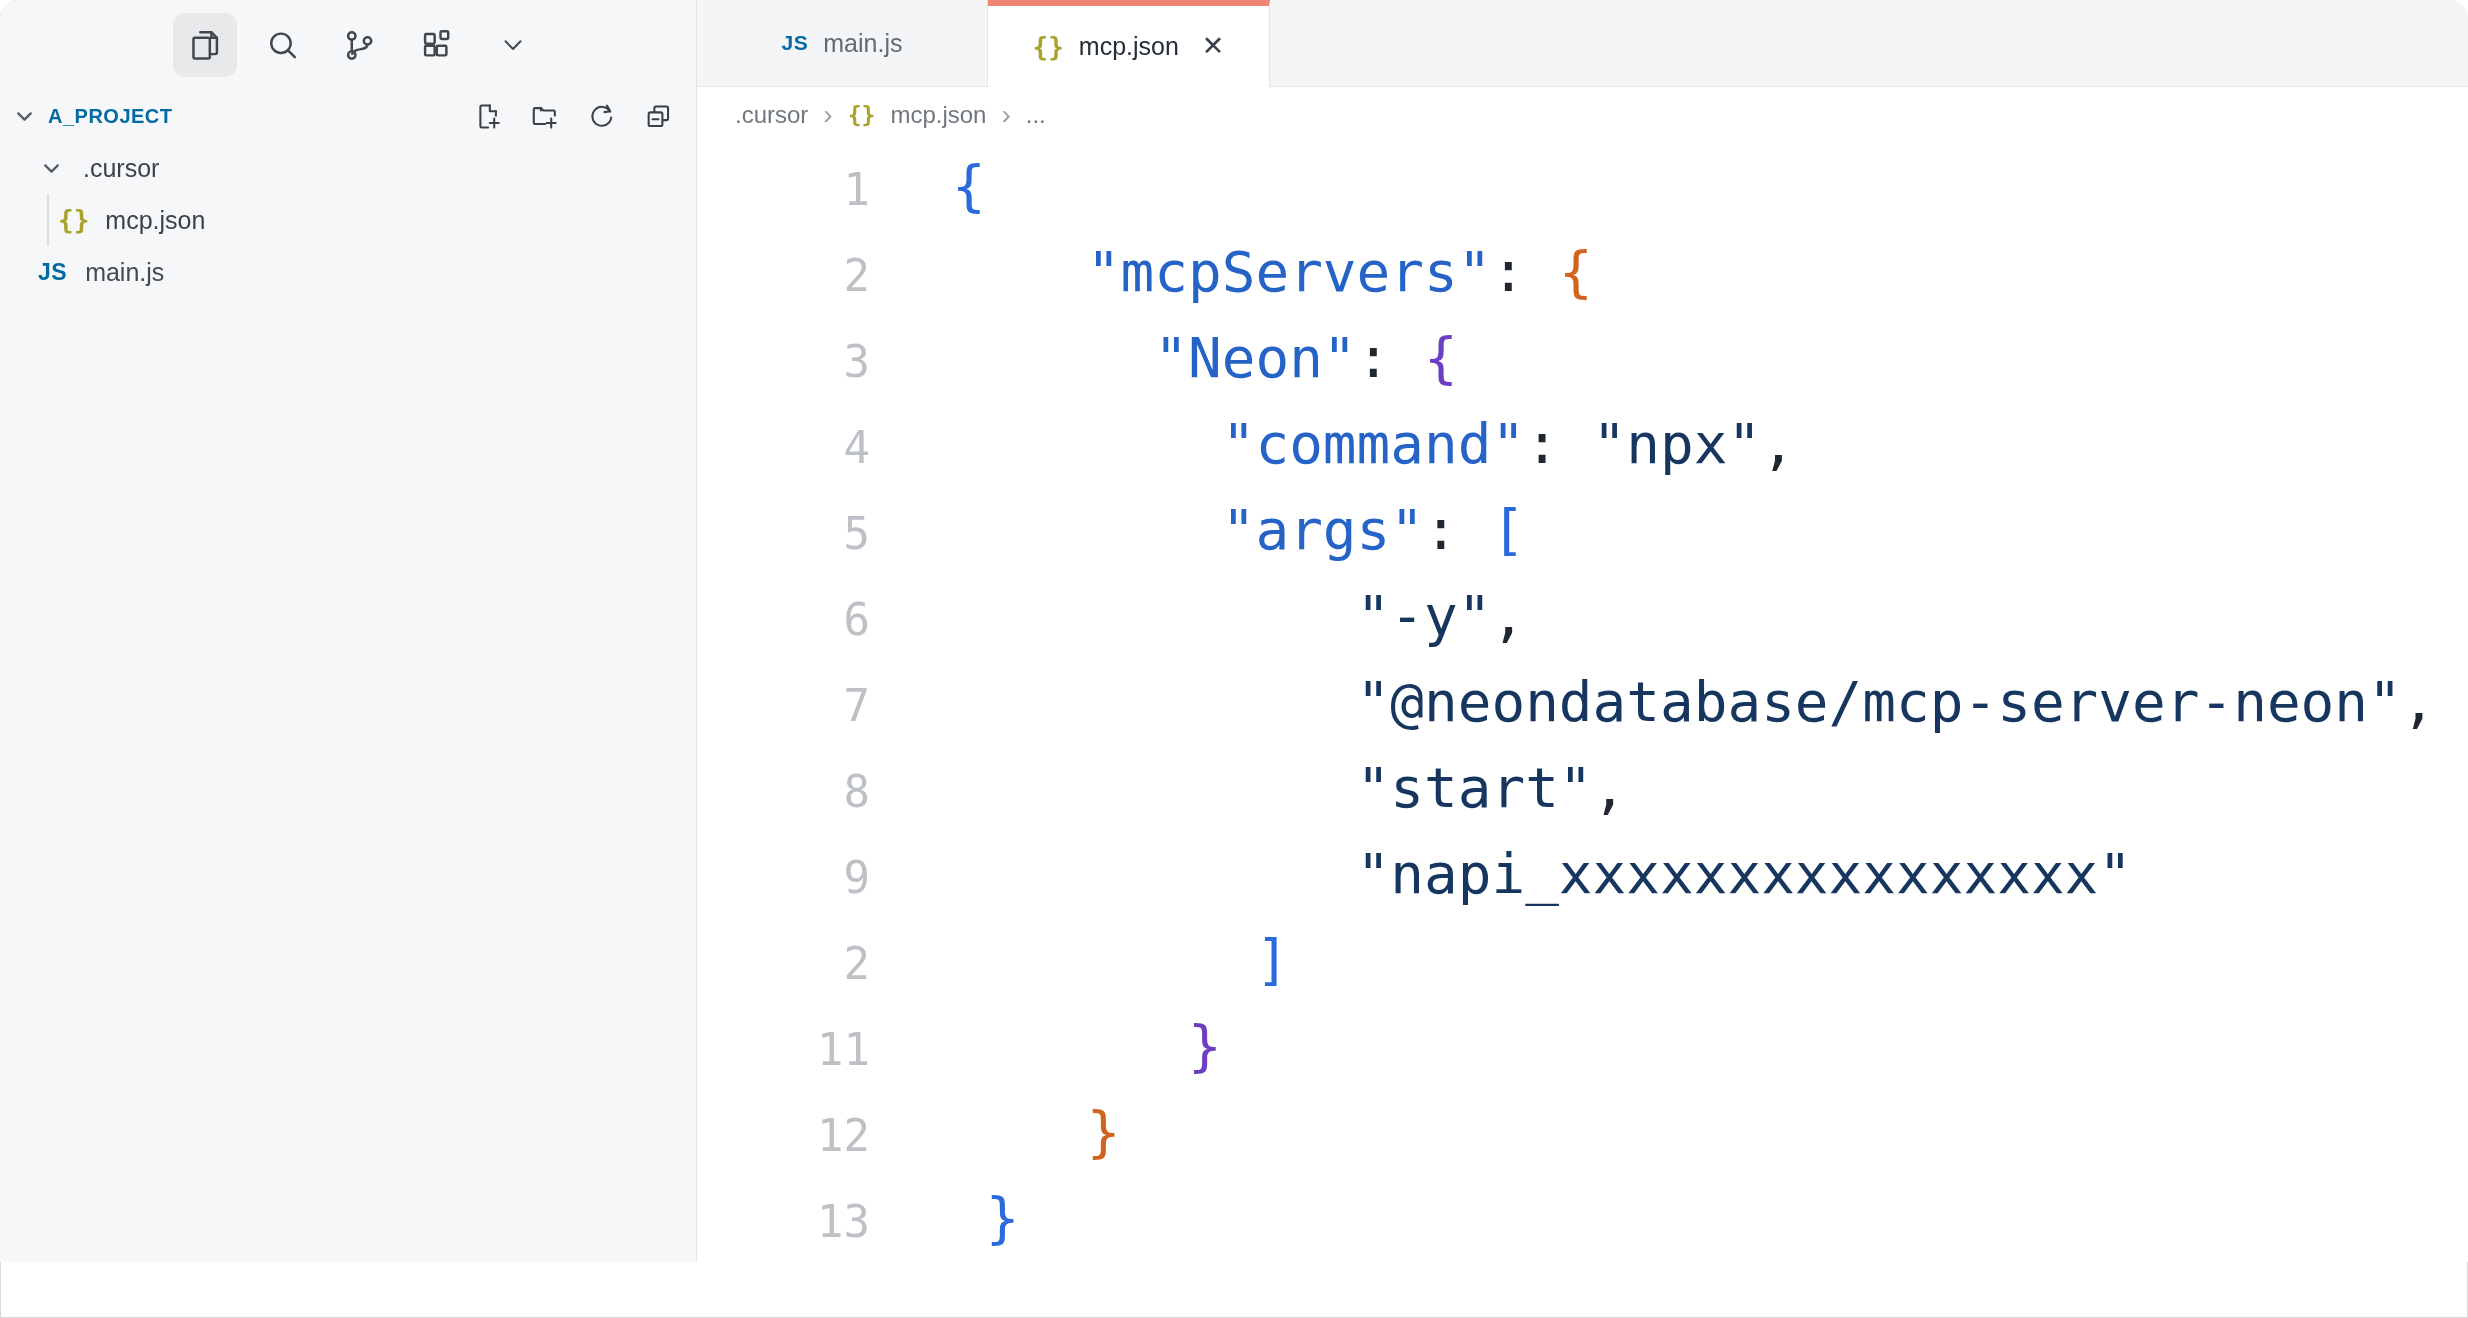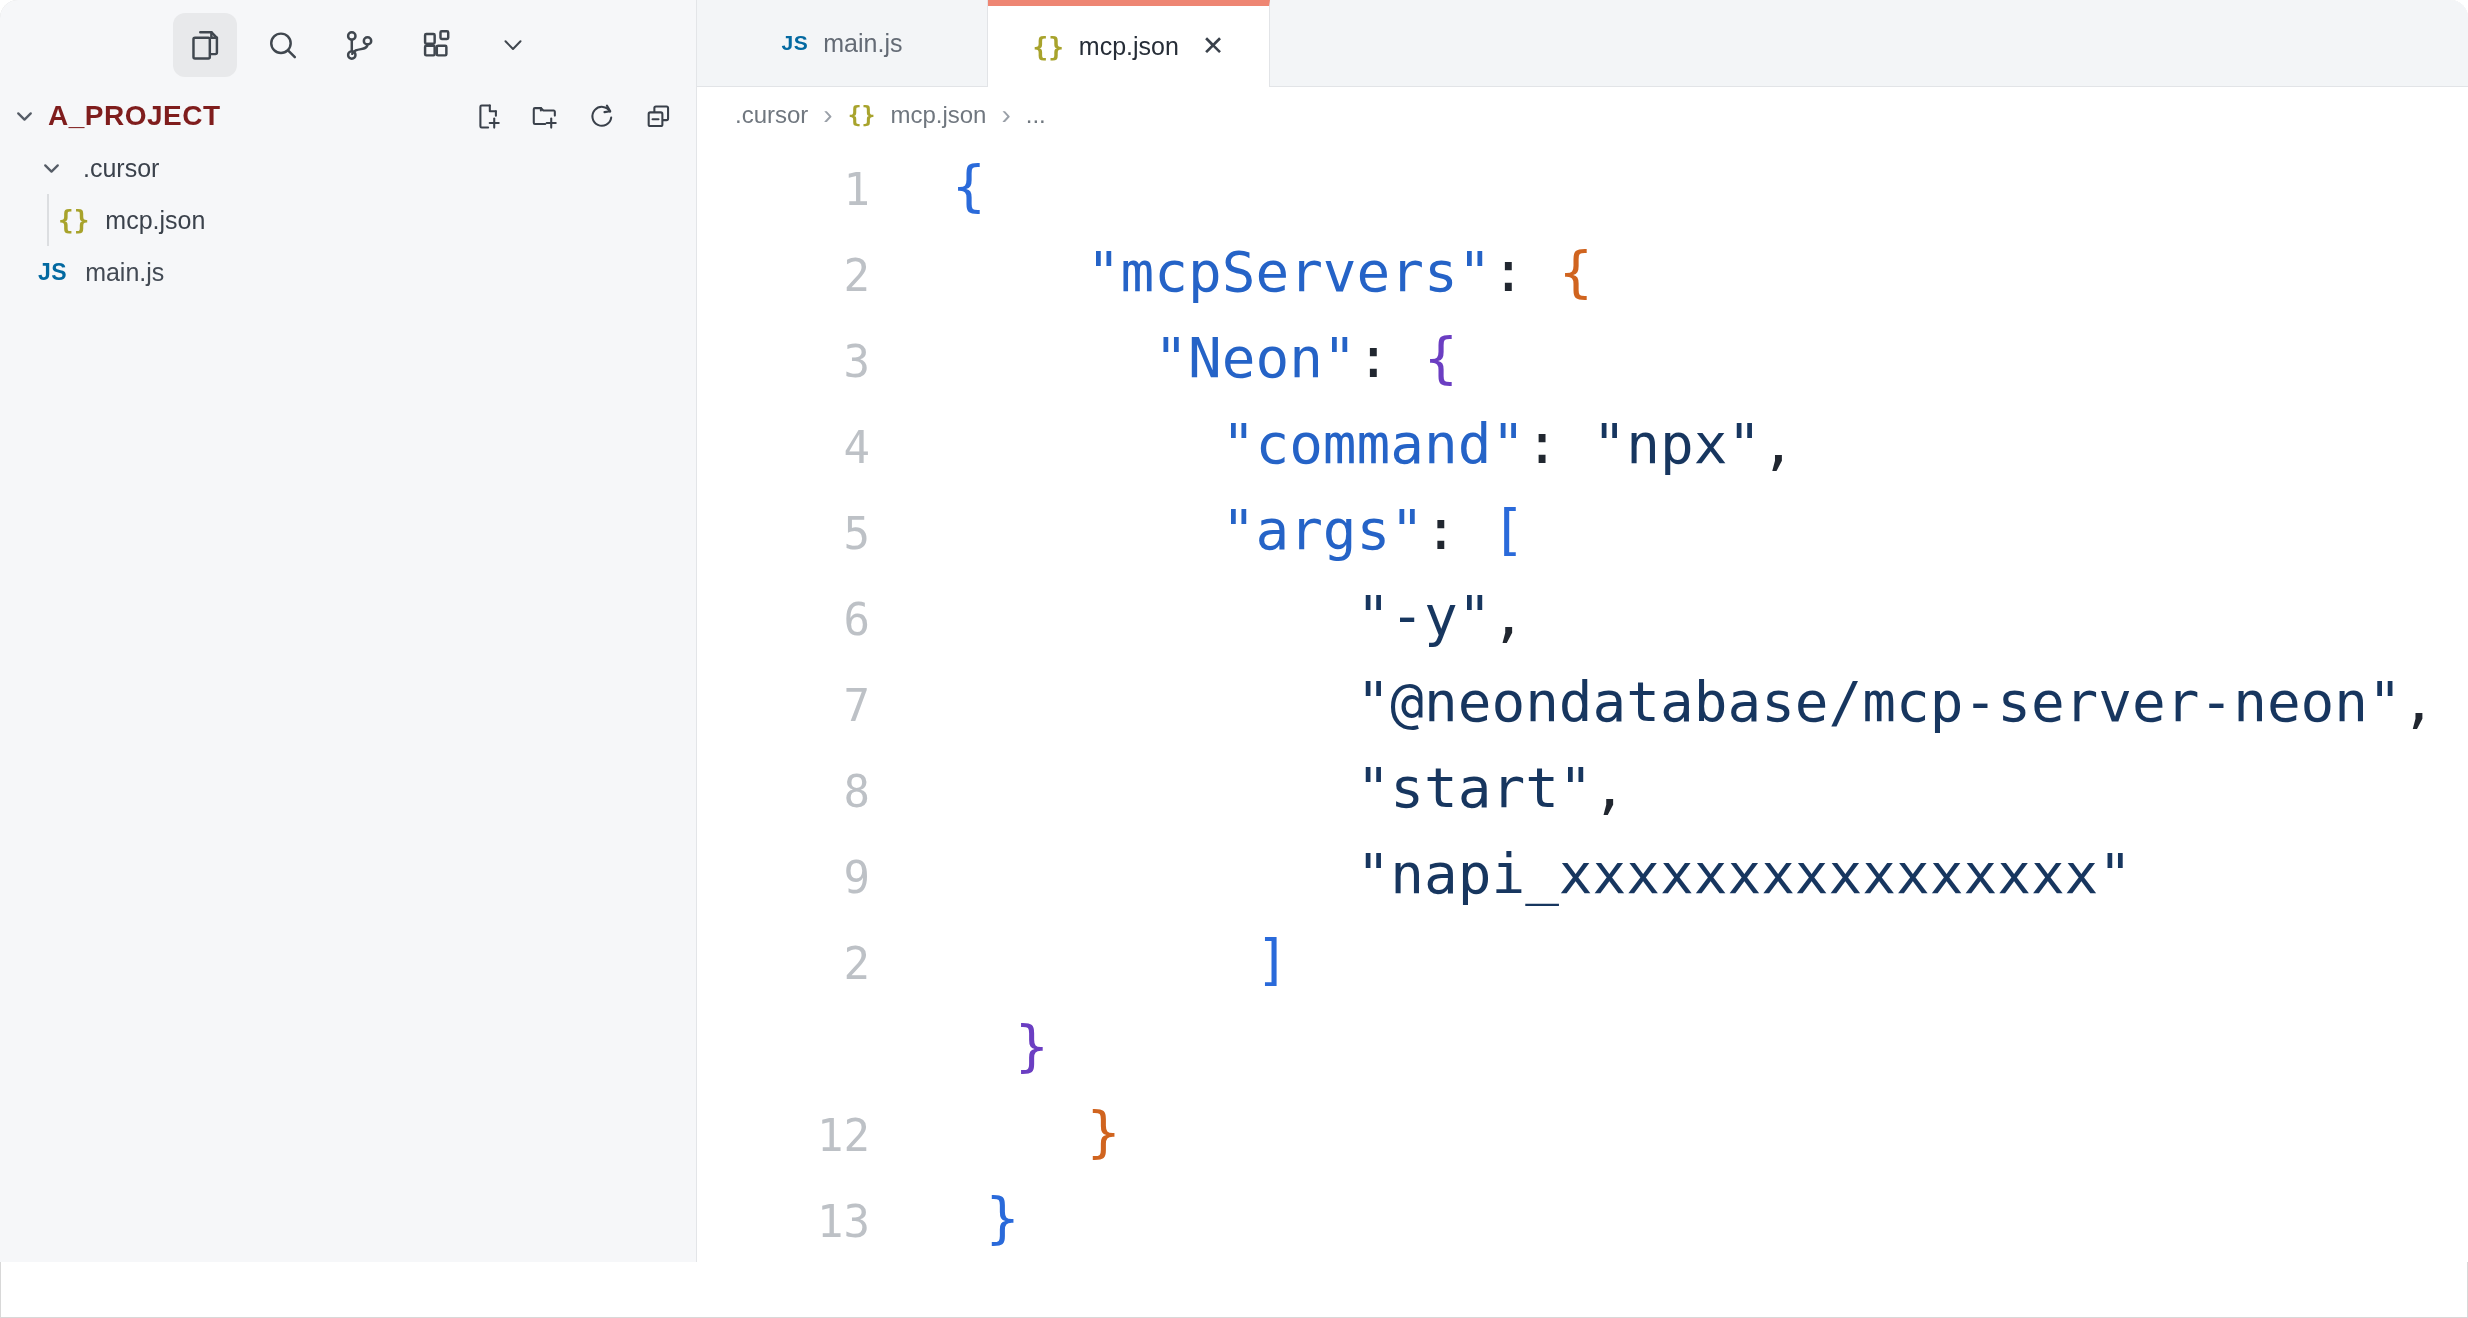--- a/index.html
+++ b/index.html
@@ -25,21 +25,21 @@
   .editor{flex:1;display:flex;flex-direction:column;background:#ffffff;min-width:0;}
   
   .activity{height:90px;display:flex;align-items:center;padding-left:173px;gap:13px;}
   .act-btn{width:64px;height:64px;display:flex;align-items:center;justify-content:center;border-radius:12px;}
   .act-btn.active{background:#e8e9eb;}
   .act-btn svg{width:37px;height:37px;stroke:#40474f;fill:none;stroke-width:1.6;stroke-linecap:round;stroke-linejoin:round;}
   .act-btn.small svg{width:30px;height:30px;}
   
   .exp-row{height:52px;display:flex;align-items:center;position:relative;font-size:25px;color:#3b424c;}
   .exp-header{padding-left:13px;}
-  .exp-header .label{font-weight:bold;font-size:28px;color:#7f1d1d;letter-spacing:.5px;margin-left:12px;}
+  .exp-header .label{font-weight:bold;font-size:20px;color:#0369a1;letter-spacing:.5px;margin-left:12px;}
   .exp-actions{margin-left:auto;display:flex;gap:26px;padding-right:22px;}
   .exp-actions svg{width:31px;height:31px;stroke:#3a414b;fill:none;stroke-width:1.6;stroke-linecap:round;stroke-linejoin:round;}
   .chev{width:23px;height:23px;stroke:#565d67;fill:none;stroke-width:2.2;stroke-linecap:round;stroke-linejoin:round;flex:none;}
   .row-cursor{padding-left:40px;}
   .row-cursor .label{margin-left:20px;}
   .row-json{padding-left:58px;}
   .guide{position:absolute;left:47px;top:0;bottom:0;width:2px;background:#dcdee1;}
   .braces-icon{font-family:"DejaVu Sans Mono",monospace;font-weight:bold;font-size:26px;color:#a8a32c;flex:none;}
   .row-json .label{margin-left:16px;}
   .row-js{padding-left:38px;}
@@ -221,20 +221,21 @@
           </div>
           <div class="code-row">
             <div class="gutter">9</div>
             <div class="line-text"><span style="color: rgb(33, 39, 48);">            </span><span style="color: rgb(23, 54, 95);">"napi_xxxxxxxxxxxxxxxx"</span></div>
           </div>
           <div class="code-row">
             <div class="gutter">2</div>
             <div class="line-text"><span style="color: rgb(33, 39, 48);">         </span><span style="color: rgb(42, 106, 218);">]</span></div>
           </div>
           <div class="code-row">
+            <div class="gutter">11</div>
             <div class="line-text"><span style="color: rgb(33, 39, 48);">       </span><span style="color: rgb(107, 62, 194);">}</span></div>
           </div>
           <div class="code-row">
             <div class="gutter">12</div>
             <div class="line-text"><span style="color: rgb(33, 39, 48);">    </span><span style="color: rgb(208, 100, 31);">}</span></div>
           </div>
           <div class="code-row">
             <div class="gutter">13</div>
             <div class="line-text"><span style="color: rgb(33, 39, 48);"> </span><span style="color: rgb(42, 106, 218);">}</span></div>
           </div>

